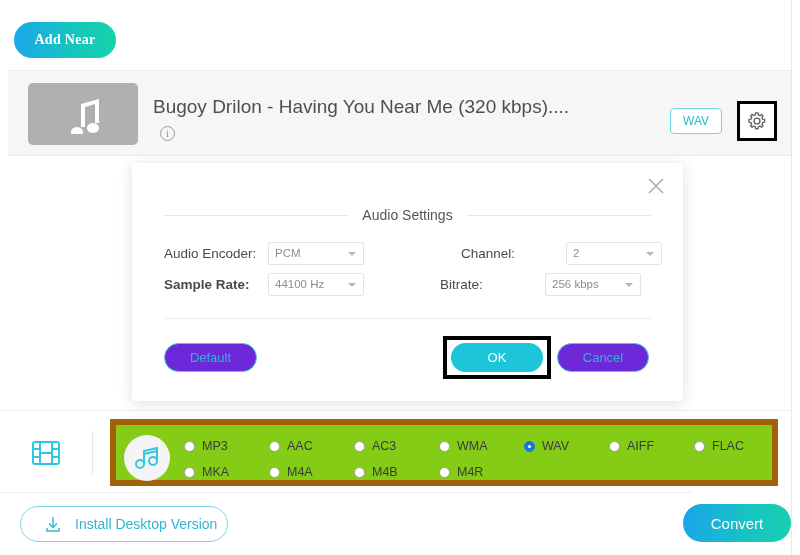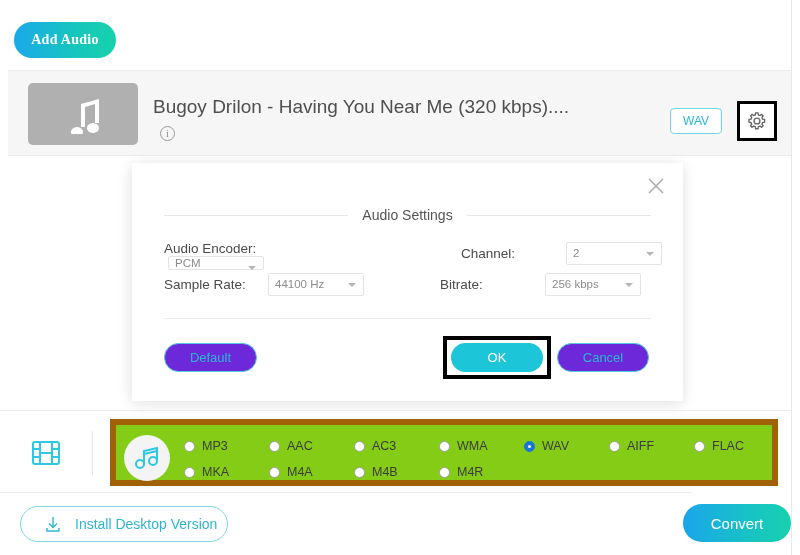--- a/index.html
+++ b/index.html
@@ -84,21 +84,21 @@
   }
   .sel-caret {
     position: absolute; right: 7px; top: 9px;
     width: 0; height: 0; border-left: 4px solid transparent;
     border-right: 4px solid transparent; border-top: 4px solid #b6b6b6;
   }
 
   #r1 { left: 164px; top: 241px; }
   #r1 .field-label { width: 104px; }
   #r2 { left: 164px; top: 272px; }
-  #r2 .field-label { width: 104px; }
+  #r2 .field-label { width: 104px; font-weight: bold; }
   #r3 { left: 440px; top: 241px; }
   #r3 .field-label { width: 105px; }
   #r4 { left: 440px; top: 272px; }
   #r4 .field-label { width: 105px; }
 
   #dialog-divider {
     position: absolute; left: 164px; top: 318px; width: 487px; height: 1px; background: #ececec;
   }
 
   .pill-outline {
@@ -179,21 +179,21 @@
   
   #scroll-track {
     position: absolute; right: 0; top: 0; width: 9px; height: 555px;
     background: #ffffff; border-left: 1px solid #e8e8e8;
   }
 </style>
 </head>
 <body>
 
 <div id="toolbar">
-  <div id="add-file-btn">Add Audio</div>
+  <div id="add-file-btn">Add Near</div>
 </div>
 
 <div id="file-row">
   <div id="file-thumb">
     <svg width="44" height="40" viewBox="0 0 44 40">
       <path d="M16 33a6 5 0 1 0 0.01 0Z" fill="#ffffff"></path>
       <path d="M32 29a6 5 0 1 0 0.01 0Z" fill="#ffffff"></path>
       <path d="M20 33 L20 10 L38 5 L38 29 L34 29 L34 10 L24 13 L24 33 Z" fill="#ffffff"></path>
     </svg>
   </div>
@@ -218,21 +218,21 @@
     </svg>
   </div>
 
   <div id="dialog-heading-wrap">
     <div class="hr-line"></div>
     <div id="dialog-heading">Audio Settings</div>
     <div class="hr-line"></div>
   </div>
 </div>
 
-<div class="field-row" id="r1" style="z-index:30;flex-direction:column;">
+<div class="field-row" id="r1" style="z-index:30;">
   <div class="field-label">Audio Encoder:</div>
   <div class="sel-box">
     <span>PCM</span>
     <span class="sel-caret"></span>
   </div>
 </div>
 
 <div class="field-row" id="r2" style="z-index:30;">
   <div class="field-label">Sample Rate:</div>
   <div class="sel-box">

